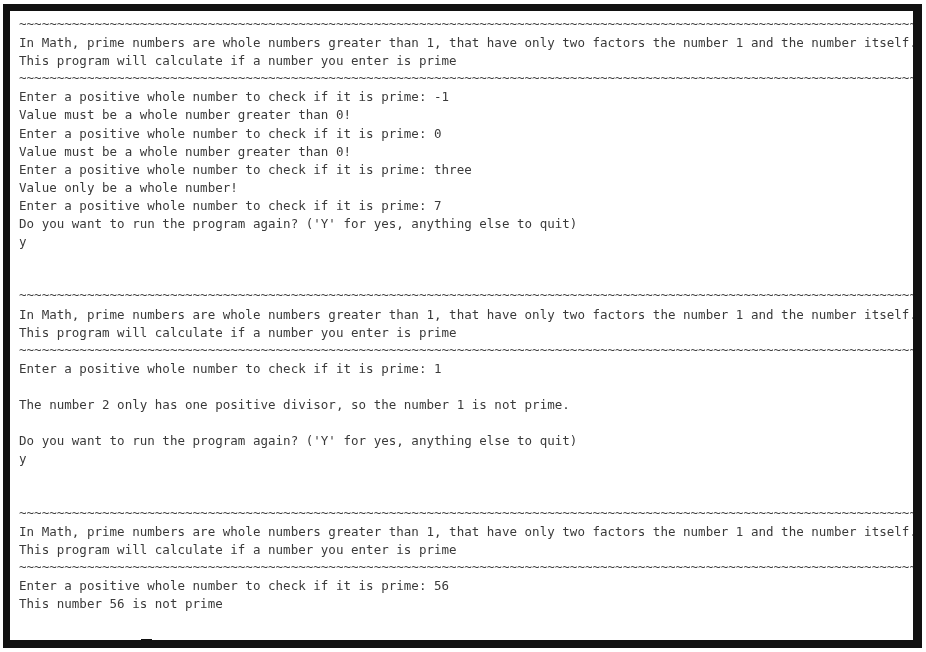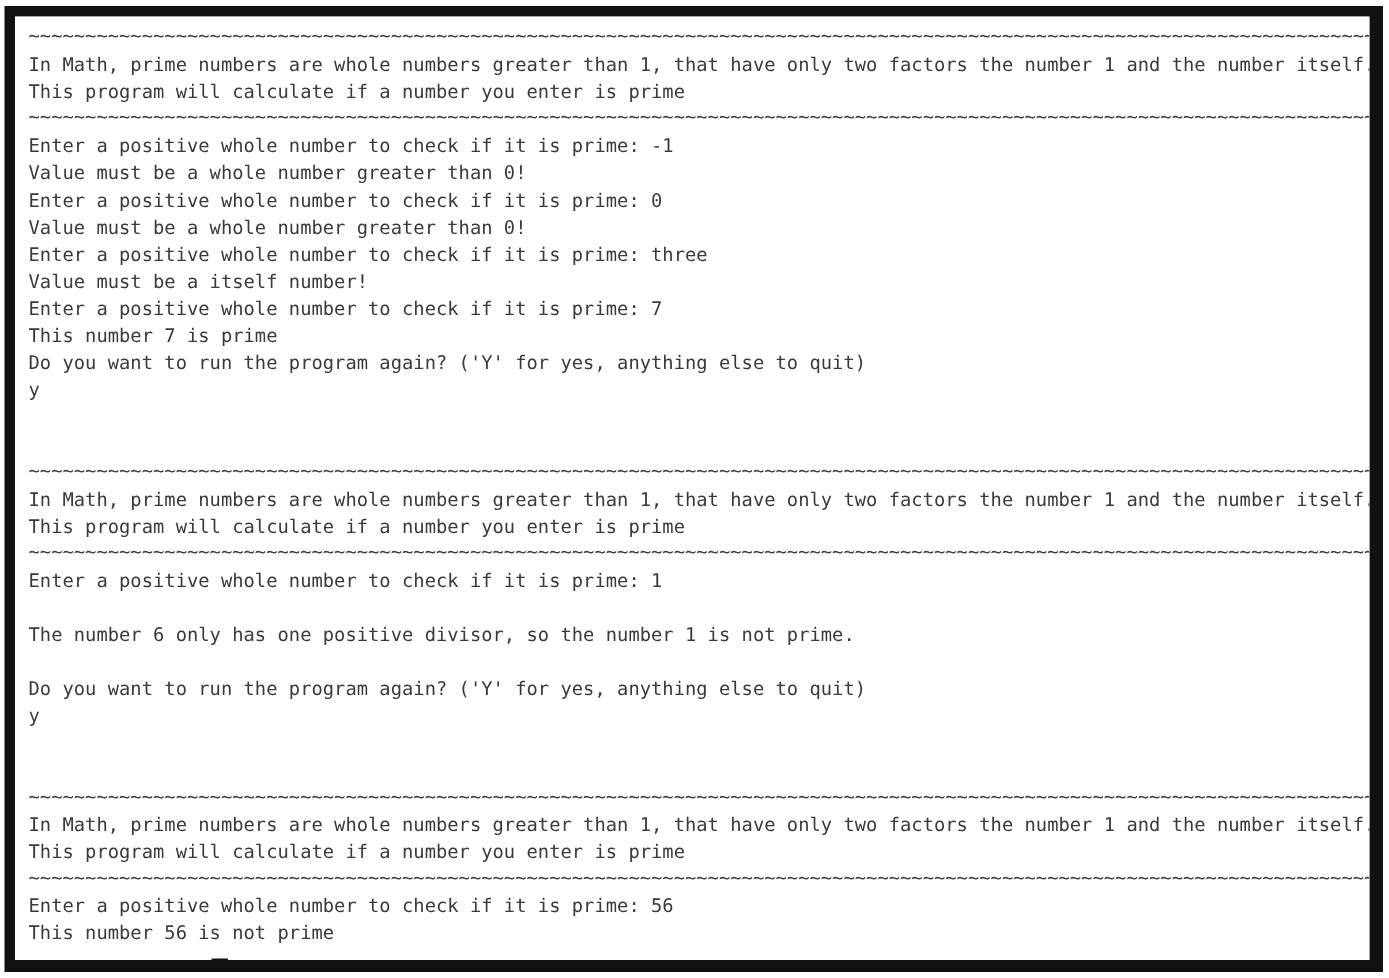--- a/index.html
+++ b/index.html
@@ -109,38 +109,37 @@
       <div class="run-block">
         <div class="separator"><span>~~~~~~~~~~~~~~~~~~~~~~~~~~~~~~~~~~~~~~~~~~~~~~~~~~~~~~~~~~~~~~~~~~~~~~~~~~~~~~~~~~~~~~~~~~~~~~~~~~~~~~~~~~~~~~~~~~~~~~~~~~~~~~~~~~~~~~~~~~~~~~~~~~~</span></div>
         <div class="line">In Math, prime numbers are whole numbers greater than 1, that have only two factors the number 1 and the number itself.</div>
         <div class="line">This program will calculate if a number you enter is prime</div>
         <div class="separator"><span>~~~~~~~~~~~~~~~~~~~~~~~~~~~~~~~~~~~~~~~~~~~~~~~~~~~~~~~~~~~~~~~~~~~~~~~~~~~~~~~~~~~~~~~~~~~~~~~~~~~~~~~~~~~~~~~~~~~~~~~~~~~~~~~~~~~~~~~~~~~~~~~~~~~</span></div>
         <div class="line">Enter a positive whole number to check if it is prime: -1</div>
         <div class="line">Value must be a whole number greater than 0!</div>
         <div class="line">Enter a positive whole number to check if it is prime: 0</div>
         <div class="line">Value must be a whole number greater than 0!</div>
         <div class="line">Enter a positive whole number to check if it is prime: three</div>
-        <div class="line">Value must be a itself number!</div>
+        <div class="line">Value only be a whole number!</div>
         <div class="line">Enter a positive whole number to check if it is prime: 7</div>
-        <div class="line">This number 7 is prime</div>
         <div class="line">Do you want to run the program again? ('Y' for yes, anything else to quit)</div>
         <div class="line user-input">y</div>
       </div>
 
       <div class="line blank"></div>
       <div class="line blank"></div>
 
       <div class="run-block">
         <div class="separator"><span>~~~~~~~~~~~~~~~~~~~~~~~~~~~~~~~~~~~~~~~~~~~~~~~~~~~~~~~~~~~~~~~~~~~~~~~~~~~~~~~~~~~~~~~~~~~~~~~~~~~~~~~~~~~~~~~~~~~~~~~~~~~~~~~~~~~~~~~~~~~~~~~~~~~</span></div>
         <div class="line">In Math, prime numbers are whole numbers greater than 1, that have only two factors the number 1 and the number itself.</div>
         <div class="line">This program will calculate if a number you enter is prime</div>
         <div class="separator"><span>~~~~~~~~~~~~~~~~~~~~~~~~~~~~~~~~~~~~~~~~~~~~~~~~~~~~~~~~~~~~~~~~~~~~~~~~~~~~~~~~~~~~~~~~~~~~~~~~~~~~~~~~~~~~~~~~~~~~~~~~~~~~~~~~~~~~~~~~~~~~~~~~~~~</span></div>
         <div class="line">Enter a positive whole number to check if it is prime: 1</div>
         <div class="line blank"></div>
-        <div class="line">The number 6 only has one positive divisor, so the number 1 is not prime.</div>
+        <div class="line">The number 2 only has one positive divisor, so the number 1 is not prime.</div>
         <div class="line blank"></div>
         <div class="line">Do you want to run the program again? ('Y' for yes, anything else to quit)</div>
         <div class="line user-input">y</div>
       </div>
 
       <div class="line blank"></div>
       <div class="line blank"></div>
 
       <div class="run-block">
         <div class="separator"><span>~~~~~~~~~~~~~~~~~~~~~~~~~~~~~~~~~~~~~~~~~~~~~~~~~~~~~~~~~~~~~~~~~~~~~~~~~~~~~~~~~~~~~~~~~~~~~~~~~~~~~~~~~~~~~~~~~~~~~~~~~~~~~~~~~~~~~~~~~~~~~~~~~~~</span></div>

